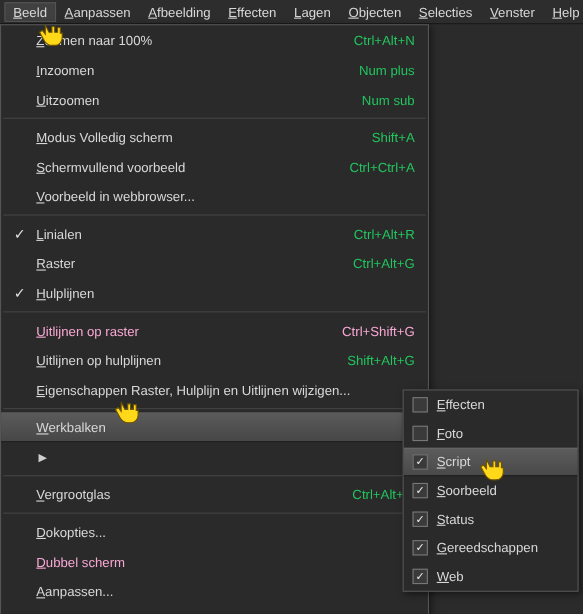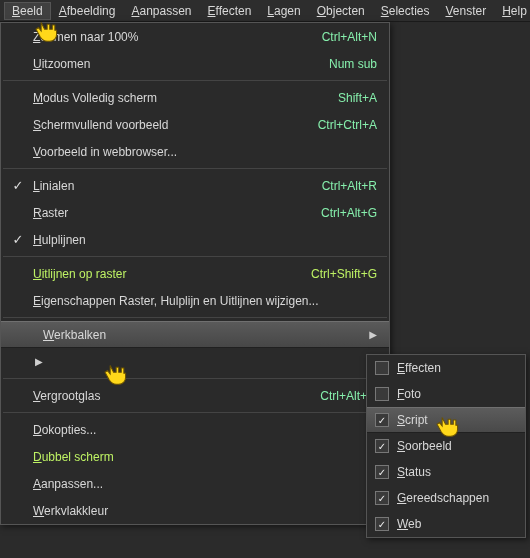--- a/index.html
+++ b/index.html
@@ -51,34 +51,33 @@
     display: flex;
     justify-content: center;
     color: #ddd;
     font-size: 13px;
   }
   .item .lbl {
     flex: 1;
     padding-left: 6px;
   }
   .item .shortcut {
-    color: #86efac;
+    color: #22c55e;
   }
   .item.disabled .lbl,
-  .item.disabled .shortcut { color: #bef264; }
+  .item.disabled .shortcut { color: #f9a8d4; }
   .item .arrow {
     margin-left: 8px;
     font-size: 10px;
     color: #cfcfcf;
   }
   .item.highlight {
     background: linear-gradient(#5a5a5a,#474747);
     border-top: 1px solid #707070;
     border-bottom: 1px solid #202020;
-    gap: 10px;
   }
   .sep {
     height: 1px;
     background: #444;
     margin: 3px 2px;
   }
 
   .submenu {
     position: absolute;
     top: 354px;
@@ -121,38 +120,43 @@
     pointer-events: none;
     z-index: 50;
   }
   .cursor svg { width: 100%; height: 100%; }
 </style>
 </head>
 <body>
 
 <div class="menubar">
     <div class="menu-top active"><span class="mn">B</span><span>eeld</span></div>
+    <div class="menu-top"><span class="mn">A</span><span>anpassen</span></div>
     <div class="menu-top"><span class="mn">A</span><span>fbeelding</span></div>
-    <div class="menu-top"><span class="mn">A</span><span>anpassen</span></div>
     <div class="menu-top"><span class="mn">E</span><span>ffecten</span></div>
     <div class="menu-top"><span class="mn">L</span><span>agen</span></div>
     <div class="menu-top"><span class="mn">O</span><span>bjecten</span></div>
     <div class="menu-top"><span class="mn">S</span><span>electies</span></div>
     <div class="menu-top"><span class="mn">V</span><span>enster</span></div>
     <div class="menu-top"><span class="mn">H</span><span>elp</span></div>
   </div>
 
 <div class="dropdown">
     <div class="item">
       <div class="chk"></div>
       <div class="lbl"><span class="mn">Z</span><span>oomen naar 100%</span></div>
       <div class="shortcut">Ctrl+Alt+N</div>
     </div>
     <div class="item">
       <div class="chk"></div>
+      <div class="lbl"><span class="mn">I</span><span>nzoomen</span></div>
+      <div class="shortcut">Num plus</div>
+    </div>
+    <div class="item">
+      <div class="chk"></div>
       <div class="lbl"><span class="mn">U</span><span>itzoomen</span></div>
       <div class="shortcut">Num sub</div>
     </div>
     <div class="sep"></div>
     <div class="item">
       <div class="chk"></div>
       <div class="lbl"><span class="mn">M</span><span>odus Volledig scherm</span></div>
       <div class="shortcut">Shift+A</div>
     </div>
     <div class="item">
@@ -179,20 +183,25 @@
     <div class="item">
       <div class="chk">✓</div>
       <div class="lbl"><span class="mn">H</span><span>ulplijnen</span></div>
       <div class="shortcut"></div>
     </div>
     <div class="sep"></div>
     <div class="item disabled">
       <div class="chk"></div>
       <div class="lbl"><span class="mn">U</span><span>itlijnen op raster</span></div>
       <div class="shortcut">Ctrl+Shift+G</div>
+    </div>
+    <div class="item">
+      <div class="chk"></div>
+      <div class="lbl"><span class="mn">U</span><span>itlijnen op hulplijnen</span></div>
+      <div class="shortcut">Shift+Alt+G</div>
     </div>
     <div class="item">
       <div class="chk"></div>
       <div class="lbl"><span class="mn">E</span><span>igenschappen Raster, Hulplijn en Uitlijnen wijzigen...</span></div>
       <div class="shortcut"></div>
     </div>
     <div class="sep"></div>
     <div class="item highlight">
       <div class="chk"></div>
       <div class="lbl"><span class="mn">W</span><span>erkbalken</span></div>

